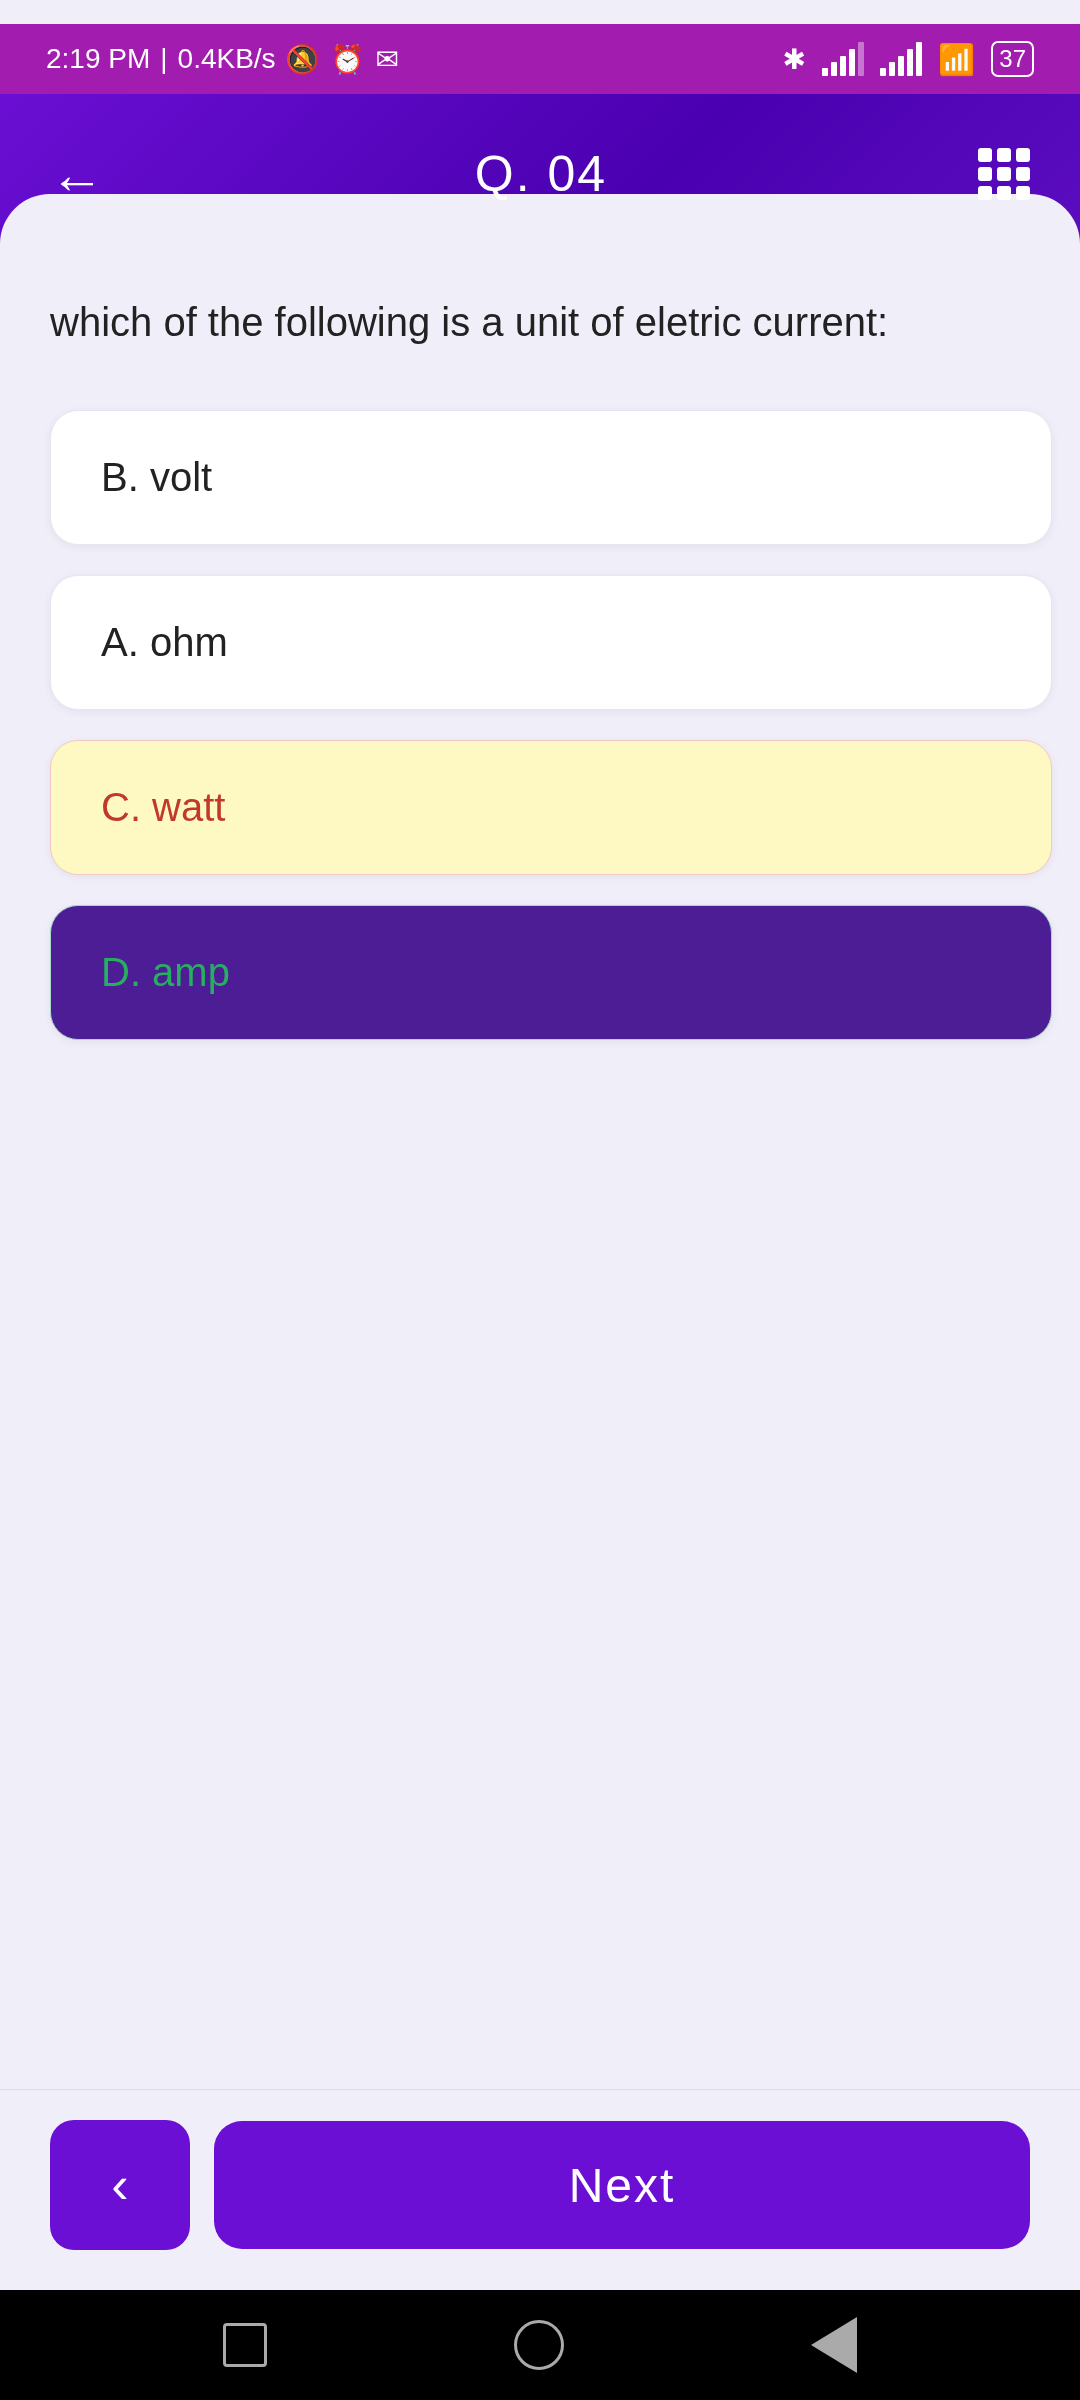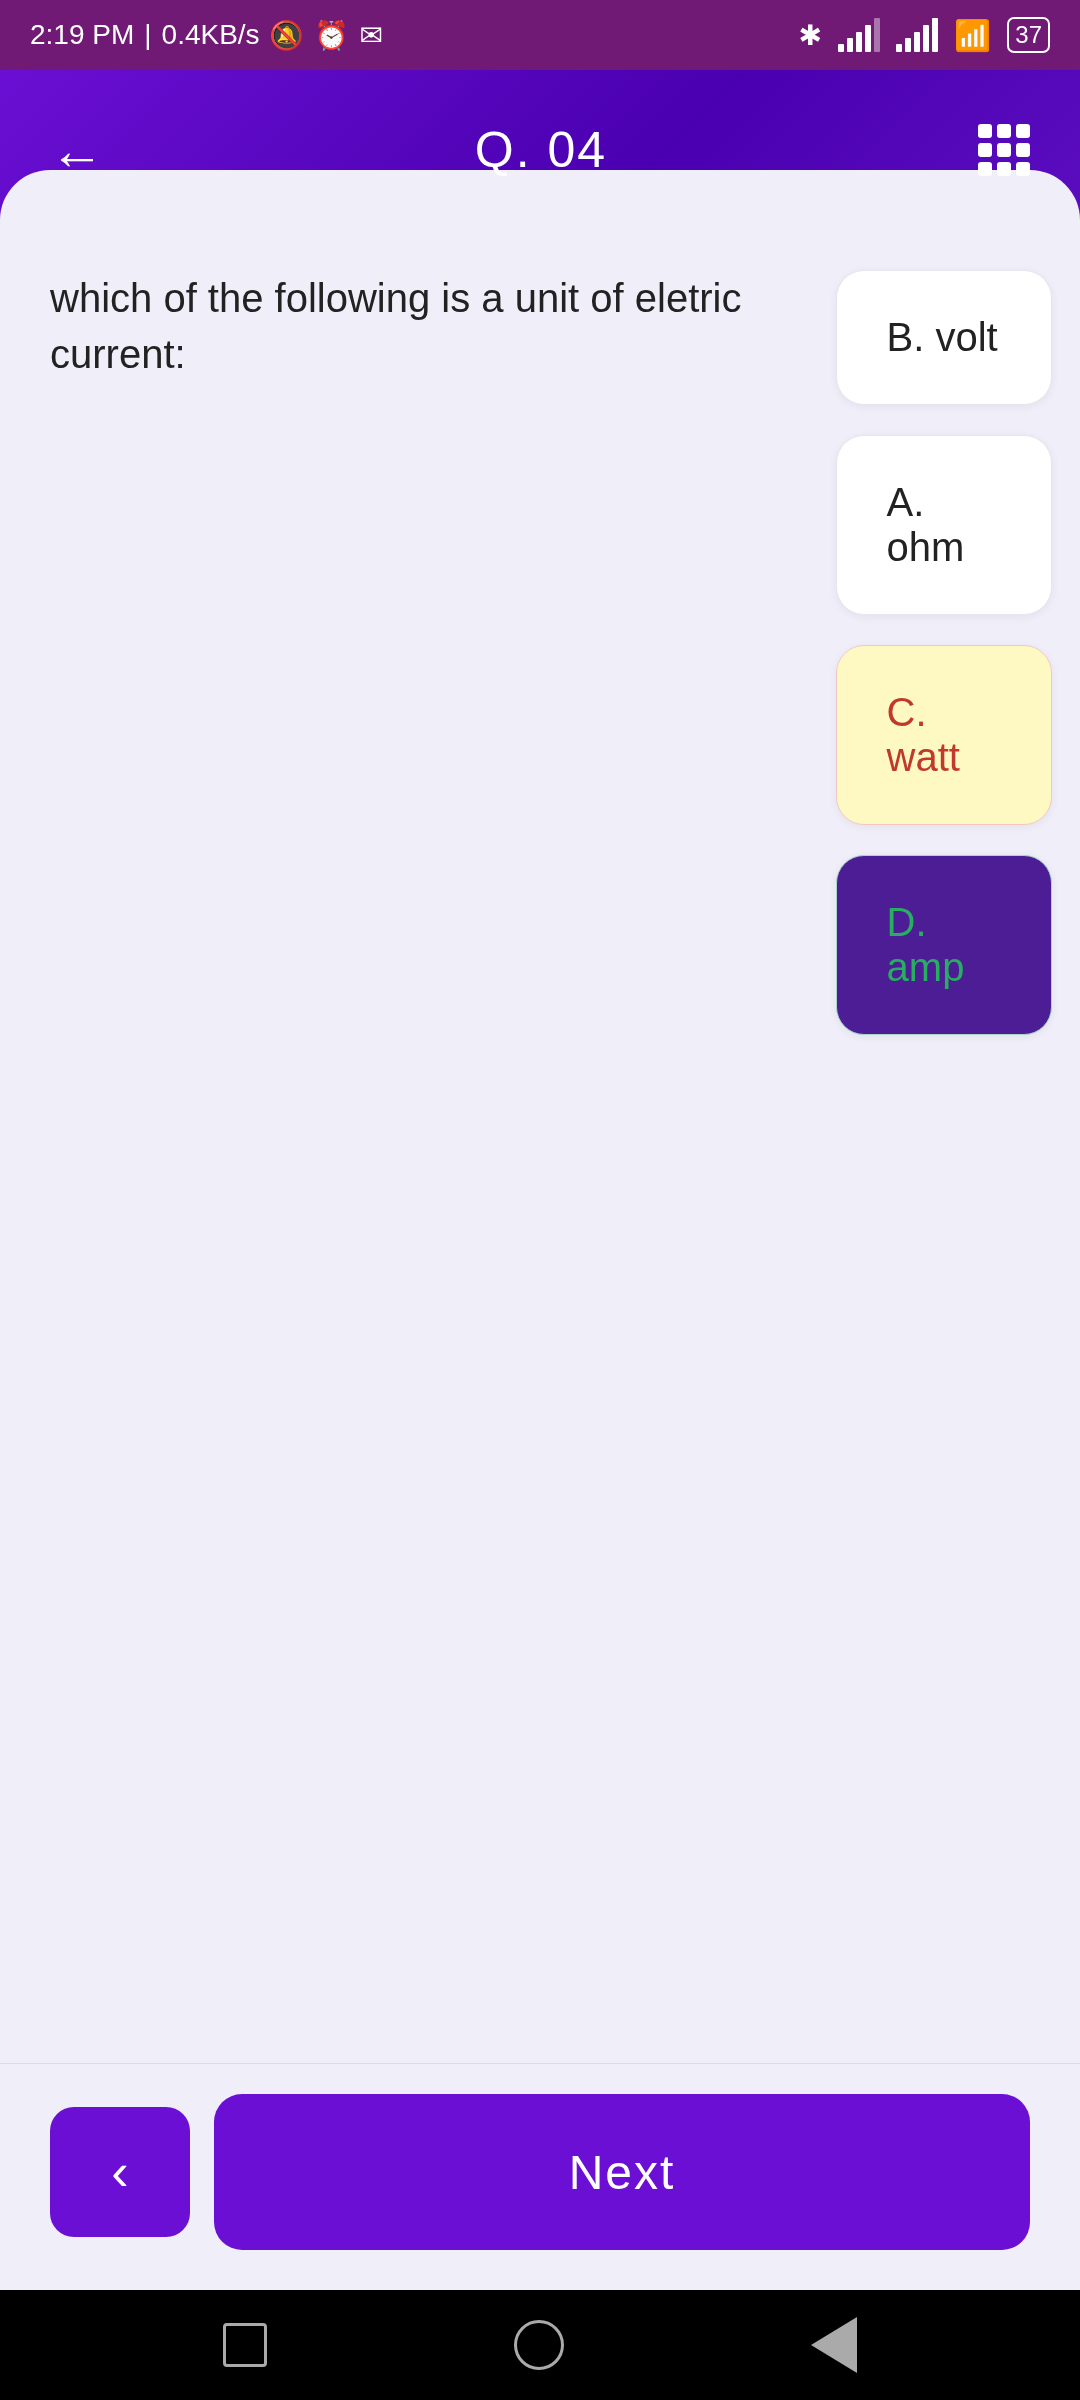--- a/index.html
+++ b/index.html
@@ -10,28 +10,29 @@
       height: 2400px;
       font-family: sans-serif;
       background: #f0eef8;
       display: flex;
       flex-direction: column;
       overflow: hidden;
     }
 
     
     .status-bar {
-      background: #701a75;
+      background: #a21caf;
       height: 70px;
       display: flex;
       align-items: center;
       justify-content: space-between;
-      padding: 0 30px;
+      padding: 0 46px;
       color: white;
       font-size: 28px;
+      margin-top: 24px;
     }
     .status-left {
       display: flex;
       align-items: center;
       gap: 10px;
     }
     .status-right {
       display: flex;
       align-items: center;
       gap: 16px;
@@ -88,20 +89,21 @@
       background: white;
       border-radius: 3px;
     }
 
     
     .main {
       flex: 1;
       background: #f0eef8;
       padding: 40px 28px 0 50px;
       display: flex;
+      flex-direction: column;
       gap: 0;
     }
 
     .question-text {
       font-size: 40px;
       color: #222;
       margin-bottom: 60px;
       line-height: 1.4;
       font-weight: 400;
     }
@@ -158,21 +160,21 @@
       align-items: center;
       justify-content: center;
     }
 
     .next-btn {
       background: #6a0fd3;
       color: white;
       border: none;
       border-radius: 28px;
       flex: 1;
-      height: 156px;
+      height: 128px;
       font-size: 48px;
       cursor: pointer;
       font-weight: 500;
       letter-spacing: 2px;
     }
 
     
     .android-nav {
       background: #000;
       height: 110px;

